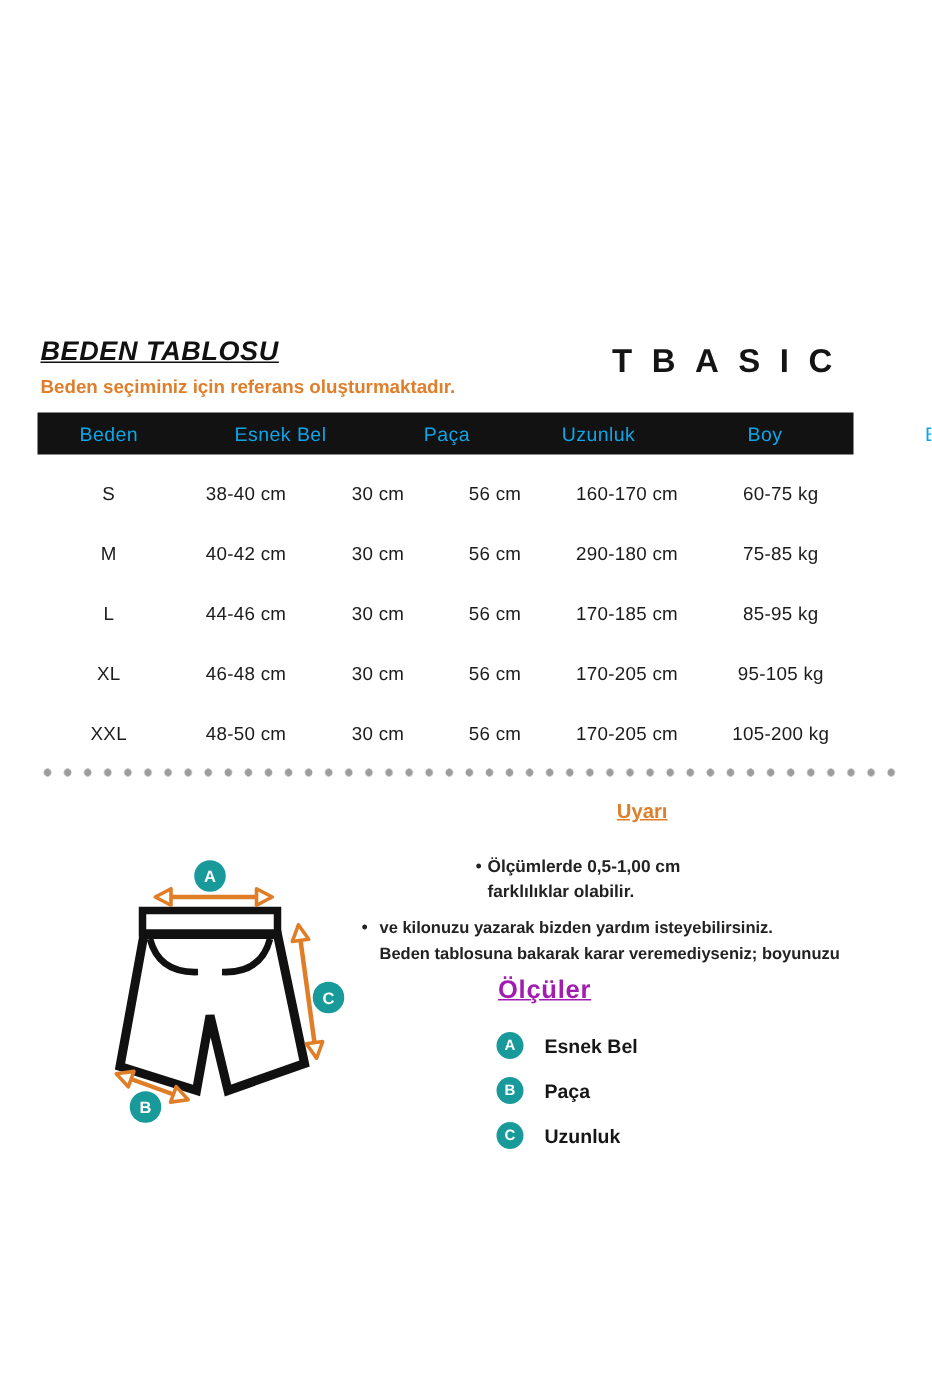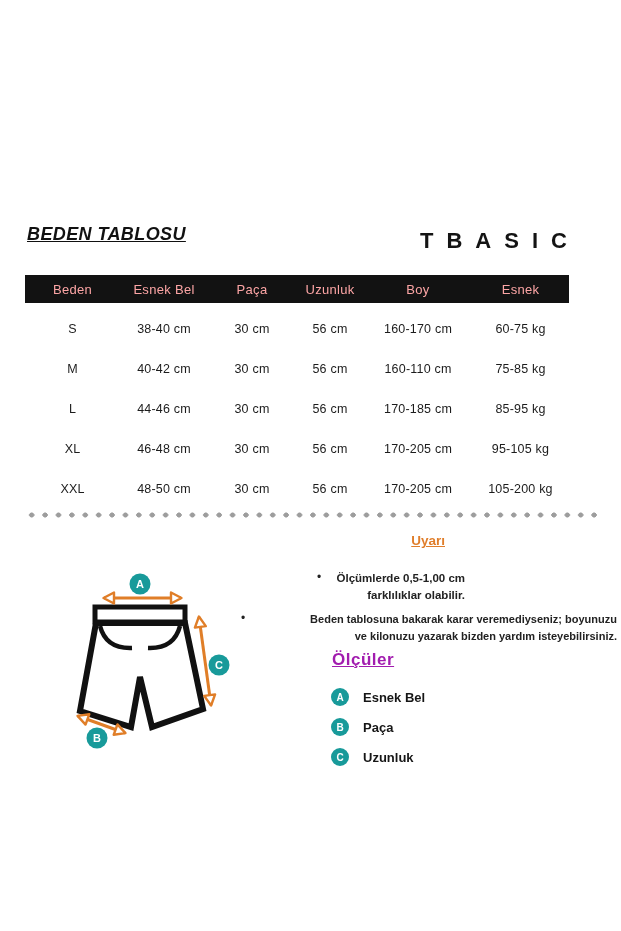--- a/index.html
+++ b/index.html
@@ -12,55 +12,56 @@
   .title {
     position:absolute; left:27px; top:204px;
     font-size:18px; font-weight:bold; font-style:italic;
     letter-spacing:0.4px; text-decoration:underline; color:#111;
   }
   .subtitle {
     position:absolute; left:27px; top:231px;
     font-size:12.5px; font-weight:bold; color:#E07E2B;
   }
   .logo {
-    position:absolute; left:420px; top:208px;
+    position:absolute; left:408px; top:208px;
     font-size:22px; font-weight:bold; letter-spacing:13px; color:#141414;
     white-space:nowrap;
   }
 
   
   .size-table { position:absolute; left:25px; top:255px; width:544px; }
   .thead, .trow {
     display:grid;
     grid-template-columns:95px 88px 88px 68px 108px 97px;
     text-align:center; align-items:center;
   }
   .thead {
-    background:#121212; height:28px; color:#fca5a5; font-size:13px;
+    background:#121212; height:28px; color:#0ea5e9; font-size:13px;
     letter-spacing:0.3px;
+    gap:23px;
   }
   .tbody { padding-top:6px; }
   .trow { height:40px; font-size:12.5px; color:#1c1c1c; letter-spacing:0.2px; }
 
   
   .dots {
     position:absolute; left:25px; top:491px; width:578px; height:8px;
     background-image:radial-gradient(circle 2.6px at 50% 50%, #9d9d9d 2.4px, rgba(0,0,0,0) 2.7px);
     background-size:13.4px 8px; background-repeat:repeat-x;
   }
 
   
   .uyari-title {
     position:absolute; left:310px; top:513px; width:135px; text-align:right;
     color:#E07E2B; font-weight:bold; font-size:13.5px; text-decoration:underline;
   }
   .bullet { position:absolute; }
   .bullet .marker { position:absolute; top:0; font-size:12px; color:#222; }
   .bullet .btext {
-    text-align:right; font-weight:bold; color:#222;
+    text-align:left; font-weight:bold; color:#222;
   }
   .bullet1 { left:295px; top:550px; width:180px; }
   .bullet1 .marker { left:22px; }
   .bullet1 .btext { margin-left:30px; width:140px; font-size:11.5px; line-height:1.45; }
   .bullet2 { left:237px; top:591px; width:380px; }
   .bullet2 .marker { left:4px; }
   .bullet2 .btext { margin-left:16px; width:364px; font-size:11px; line-height:1.5; }
 
   
   .olculer-title {
@@ -80,20 +81,21 @@
   
   .diagram { position:absolute; left:55px; top:545px; }
   .diagram svg text { font-family:"Liberation Sans", sans-serif; }
 </style>
 </head>
 <body>
 
 <div class="page">
 
   <div class="title">BEDEN TABLOSU</div>
+  <div class="subtitle">Beden seçiminiz için referans oluşturmaktadır.</div>
   <div class="logo">TBASIC</div>
 
   <div class="size-table">
     <div class="thead">
       <div>Beden</div>
       <div>Esnek Bel</div>
       <div>Paça</div>
       <div>Uzunluk</div>
       <div>Boy</div>
       <div>Esnek</div>
@@ -105,21 +107,21 @@
         <div>30 cm</div>
         <div>56 cm</div>
         <div>160-170 cm</div>
         <div>60-75 kg</div>
       </div>
       <div class="trow">
         <div>M</div>
         <div>40-42 cm</div>
         <div>30 cm</div>
         <div>56 cm</div>
-        <div>160-110 cm</div>
+        <div>290-180 cm</div>
         <div>75-85 kg</div>
       </div>
       <div class="trow">
         <div>L</div>
         <div>44-46 cm</div>
         <div>30 cm</div>
         <div>56 cm</div>
         <div>170-185 cm</div>
         <div>85-95 kg</div>
       </div>
@@ -150,22 +152,22 @@
     <span class="marker">•</span>
     <div class="btext">
       <div>Ölçümlerde 0,5-1,00 cm</div>
       <div>farklılıklar olabilir.</div>
     </div>
   </div>
 
   <div class="bullet bullet2">
     <span class="marker">•</span>
     <div class="btext">
+      <div>ve kilonuzu yazarak bizden yardım isteyebilirsiniz.</div>
       <div>Beden tablosuna bakarak karar veremediyseniz; boyunuzu</div>
-      <div>ve kilonuzu yazarak bizden yardım isteyebilirsiniz.</div>
     </div>
   </div>
 
   <div class="olculer-title">Ölçüler</div>
 
   <div class="legend">
     <div class="legend-item">
       <div class="legend-circle">A</div>
       <div class="legend-label">Esnek Bel</div>
     </div>

